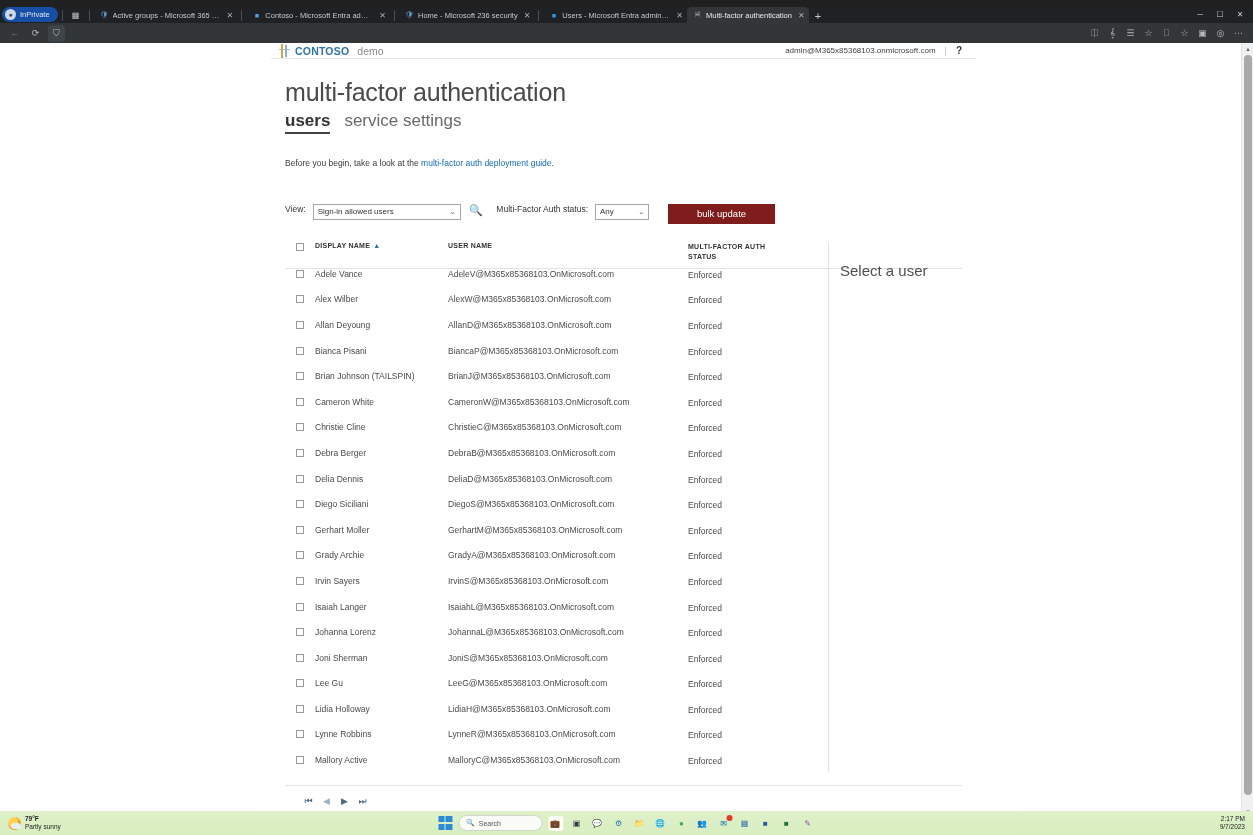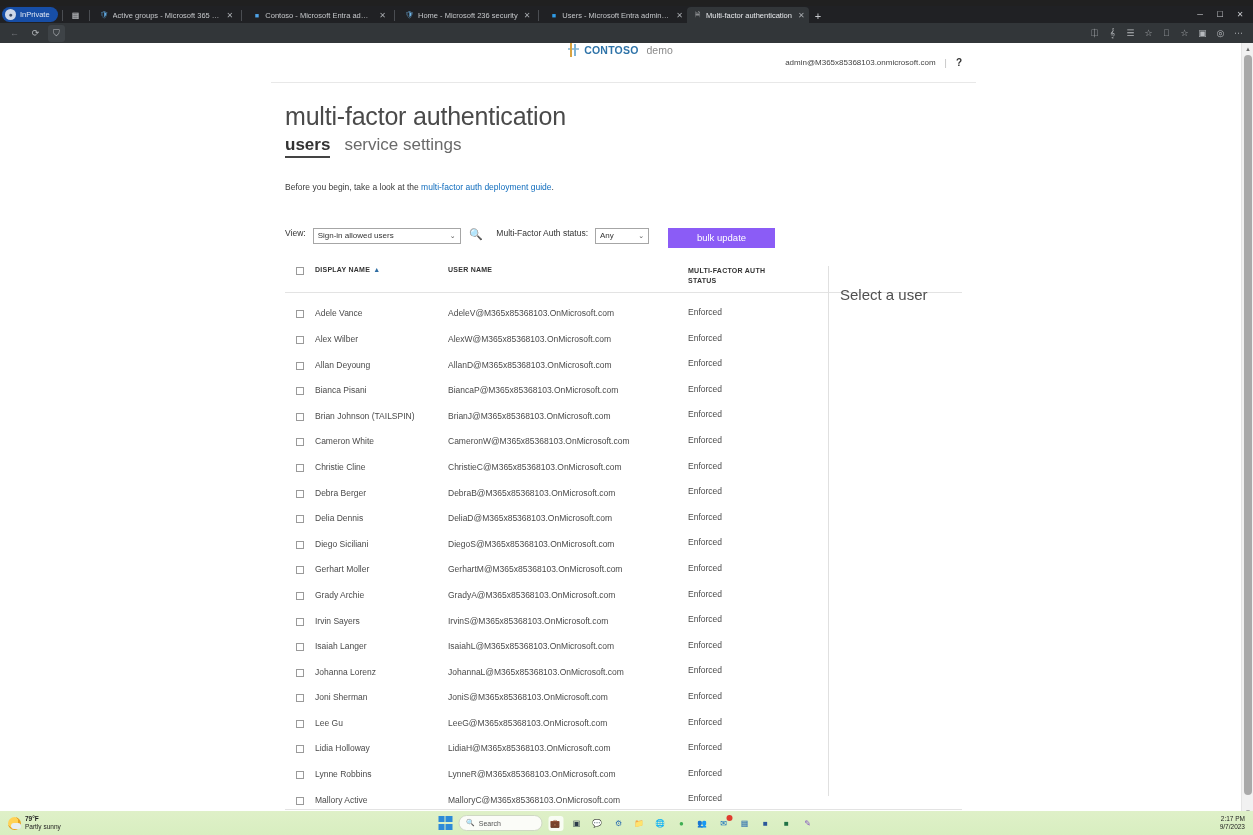--- a/index.html
+++ b/index.html
@@ -105,25 +105,24 @@
     position: absolute;
     left: 271px; top: 0;
     width: 705px;
     height: 774px;
     background: #fff;
     box-shadow: 0 0 0 0 transparent;
   }
 
   
   .suitebar {
-    height: 40px;
+    height: 16px;
     border-bottom: 1px solid #e8e8e8;
     display: flex; align-items: center;
     padding: 0 14px 0 8px;
-    flex-direction: column;
   }
   .brand { display: flex; align-items: center; gap: 5px; }
   .brand-mark {
     width: 11px; height: 14px;
     position: relative;
   }
   .brand-mark i {
     position: absolute; display: block;
   }
   .brand-mark i.v1 { left: 2px; top: 0; width: 2px; height: 14px; background: #d9a441; }
@@ -180,21 +179,21 @@
   }
   .sel-box .car {
     position: absolute; right: 4px; top: 50%; transform: translateY(-50%);
     font-size: 7px; color: #555;
   }
   .sel-view { width: 148px; }
   .sel-status { width: 54px; }
   .magnifier { font-size: 11px; color: #2b6a9a; margin-left: 2px; }
   .bulk-btn {
     margin-left: 12px;
-    background: #8b5cf6;
+    background: #7f1d1d;
     color: #fff;
     font-size: 9.5px;
     width: 107px;
     height: 20px;
     display: flex; align-items: center; justify-content: center;
     border: none;
     font-family: "Liberation Sans", sans-serif;
   }
 
   
@@ -217,21 +216,21 @@
     display: block;
   }
   .col-name { width: 133px; flex: none; }
   .col-user { width: 240px; flex: none; }
   .col-status { width: 120px; flex: none; line-height: 1.45; }
   .sortcar { color: #2f6da3; font-size: 7px; margin-left: 3px; }
 
   .rows { position: relative; }
   .trow {
     display: flex;
-    align-items: flex-end;
+    align-items: flex-start;
     height: 25.6px;
     font-size: 8.5px;
     color: #4a4a4a;
   }
   .trow .col-name { color: #4a4a4a; }
   .trow .col-user { color: #4a4a4a; }
   .trow .col-status { color: #4a4a4a; }
 
   
   .detail-pane {

